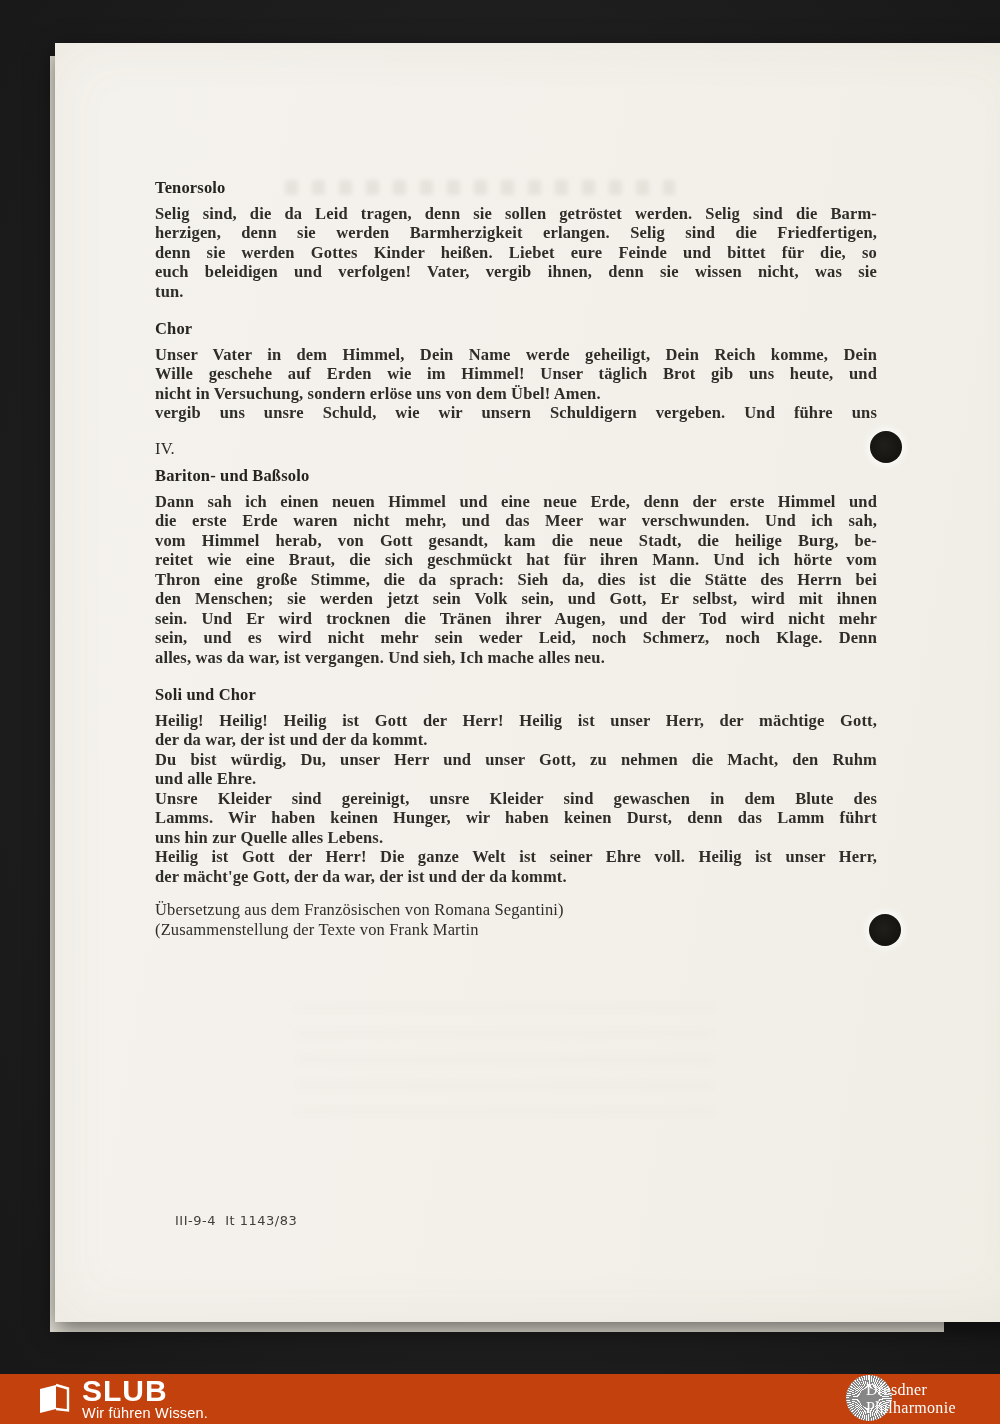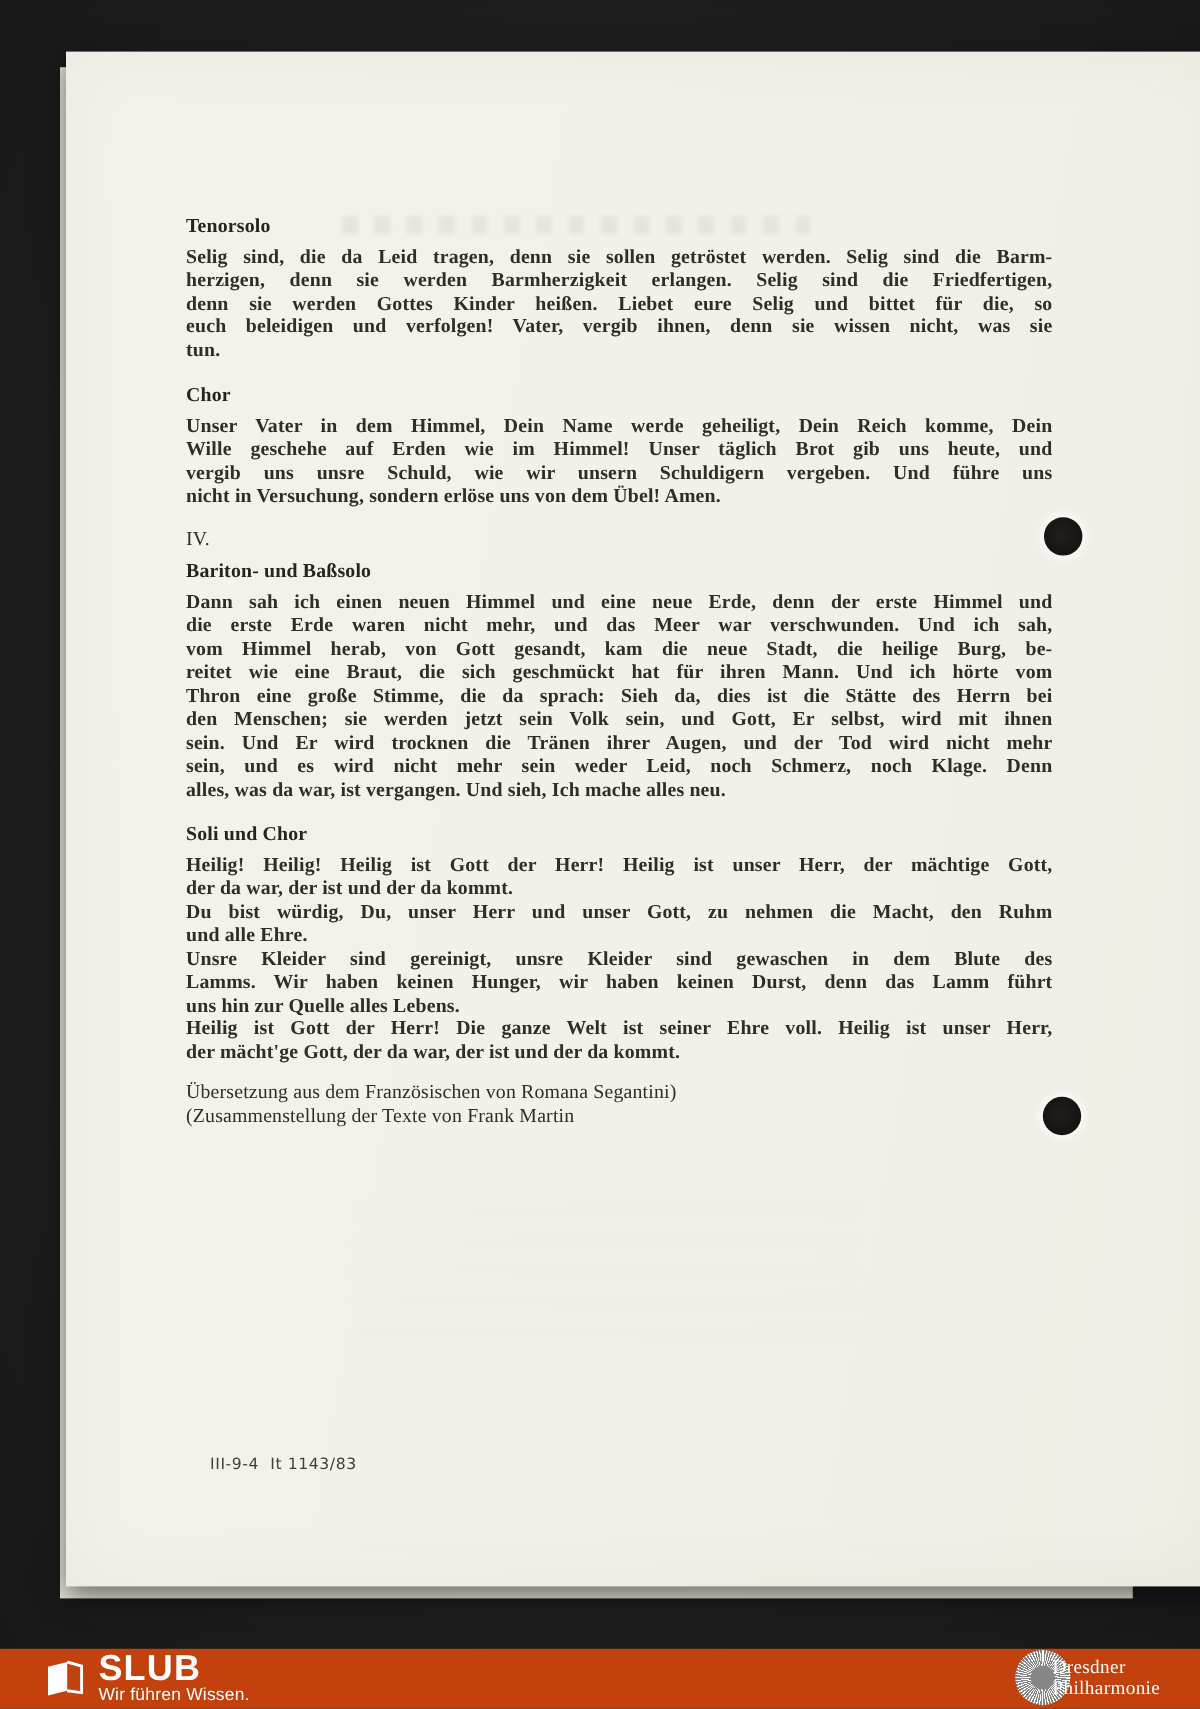--- a/index.html
+++ b/index.html
@@ -85,50 +85,50 @@
     border-radius:50%;
     background:repeating-conic-gradient(#fbfbfb 0deg 2.6deg, #868686 2.6deg 6.4deg);
   }
   .sunburst::after {
     content:""; position:absolute; left:13px; top:13px; width:20px; height:20px;
     border-radius:50%; background:#868686;
   }
   .phil-text {
     position:absolute; left:866px; top:7px;
     font-family:"Liberation Serif", serif;
-    font-size:16px; line-height:18px; color:#fdfdfd; letter-spacing:0.3px;margin-left:11px;
+    font-size:16px; line-height:18px; color:#fdfdfd; letter-spacing:0.3px;
   }
 </style>
 </head>
 <body>
 
 <div class="scan">
 
   <div class="under-page"></div>
 
   <div class="page">
     <div class="ghost"></div>
     <div class="ghost2"></div>
 
     <div class="content">
       <div class="heading first">Tenorsolo</div>
       <div class="para">
           <div class="tline">Selig sind, die da Leid tragen, denn sie sollen getröstet werden. Selig sind die Barm-</div>
           <div class="tline">herzigen, denn sie werden Barmherzigkeit erlangen. Selig sind die Friedfertigen,</div>
-          <div class="tline">denn sie werden Gottes Kinder heißen. Liebet eure Selig und bittet für die, so</div>
+          <div class="tline">denn sie werden Gottes Kinder heißen. Liebet eure Feinde und bittet für die, so</div>
           <div class="tline">euch beleidigen und verfolgen! Vater, vergib ihnen, denn sie wissen nicht, was sie</div>
           <div class="tline tline-last">tun.</div>
         </div>
 
       <div class="heading">Chor</div>
       <div class="para">
           <div class="tline">Unser Vater in dem Himmel, Dein Name werde geheiligt, Dein Reich komme, Dein</div>
           <div class="tline">Wille geschehe auf Erden wie im Himmel! Unser täglich Brot gib uns heute, und</div>
+          <div class="tline tline-last">nicht in Versuchung, sondern erlöse uns von dem Übel! Amen.</div>
           <div class="tline">vergib uns unsre Schuld, wie wir unsern Schuldigern vergeben. Und führe uns</div>
-          <div class="tline tline-last">nicht in Versuchung, sondern erlöse uns von dem Übel! Amen.</div>
         </div>
 
       <div class="movement">IV.</div>
 
       <div class="heading after-movement">Bariton- und Baßsolo</div>
       <div class="para">
           <div class="tline">Dann sah ich einen neuen Himmel und eine neue Erde, denn der erste Himmel und</div>
           <div class="tline">die erste Erde waren nicht mehr, und das Meer war verschwunden. Und ich sah,</div>
           <div class="tline">vom Himmel herab, von Gott gesandt, kam die neue Stadt, die heilige Burg, be-</div>
           <div class="tline">reitet wie eine Braut, die sich geschmückt hat für ihren Mann. Und ich hörte vom</div>

